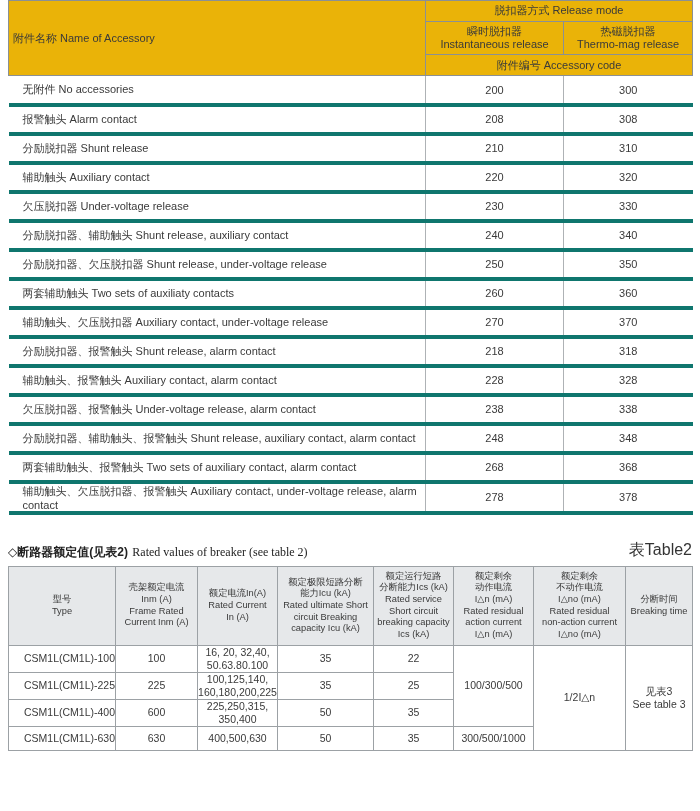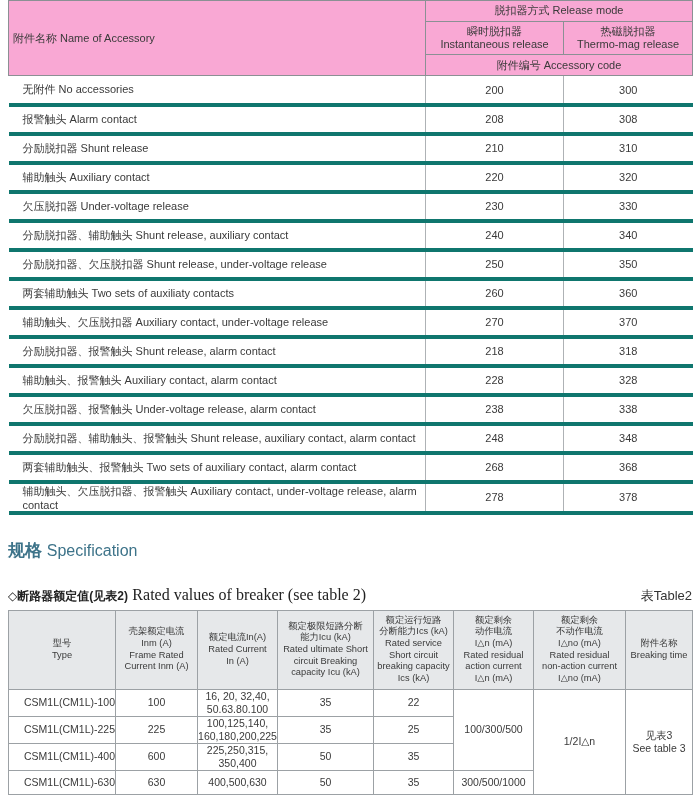--- a/index.html
+++ b/index.html
@@ -12,29 +12,29 @@
   }
   .page { padding: 0 8px; }
 
   .table-label {
     text-align: right;
     font-size: 10.5px;
     color: #333;
     padding: 16px 0 5px 0;
   }
   .table-label-2 {
-    font-size: 13px;
+    font-size: 16px;
     color: #333;
     margin-top: 10px;
   }
 
   
   table { border-collapse: collapse; width: 684px; table-layout: fixed; }
   .t1 th {
-    background: #f9a8d4;
+    background: #eab308;
     border: 1px solid #8b9094;
     font-weight: normal;
     font-size: 11px;
     line-height: 1.2;
     padding: 3px 2px;
     white-space: pre-line;
     color: #3a3a3a;
   }
   .t1 th.name-head {
     text-align: left;
@@ -65,21 +65,21 @@
   .spec-subline {
     display: flex;
     align-items: flex-end;
     justify-content: space-between;
     margin-top: 15px;
     margin-bottom: 5px;
   }
   .spec-subline .sub-zh { font-size: 12px; font-weight: 600; color: #222; margin-top: 28px; }
   .spec-subline .sub-en {
     font-family: "Liberation Serif", "DejaVu Serif", serif;
-    font-size: 16px;
+    font-size: 12px;
     font-weight: normal;
     color: #222;
   }
 
   
   .t2 th {
     background: #e6e8ea;
     border: 1px solid #9ca1a5;
     font-weight: normal;
     font-size: 9.3px;
@@ -201,24 +201,20 @@
         <td class="code">368</td>
       </tr>
       <tr>
         <td class="acc-name">辅助触头、欠压脱扣器、报警触头 Auxiliary contact, under-voltage release, alarm contact</td>
         <td class="code">278</td>
         <td class="code">378</td>
       </tr>
     </tbody>
   </table>
 
-  <div class="spec-heading">
-    <span class="zh">规格</span>
-    <span class="en">Specification</span>
-  </div>
 
   <div class="spec-subline">
     <div>
       <span class="sub-zh">◇断路器额定值(见表2)</span>
       <span class="sub-en">Rated values of breaker (see table 2)</span>
     </div>
     <div class="table-label-2">表Table2</div>
   </div>
 
   <table class="t2">
@@ -259,21 +255,21 @@
 I△n (mA)
 Rated residual
 action current
 I△n (mA)</th>
         <th>额定剩余
 不动作电流
 I△no (mA)
 Rated residual
 non-action current
 I△no (mA)</th>
-        <th>附件名称
+        <th>分断时间
 Breaking time</th>
       </tr>
     </thead>
     <tbody>
       <tr class="r1">
         <td class="type-cell">CSM1L(CM1L)-100</td>
         <td>100</td>
         <td>16, 20, 32,40,
 50.63.80.100</td>
         <td>35</td>

